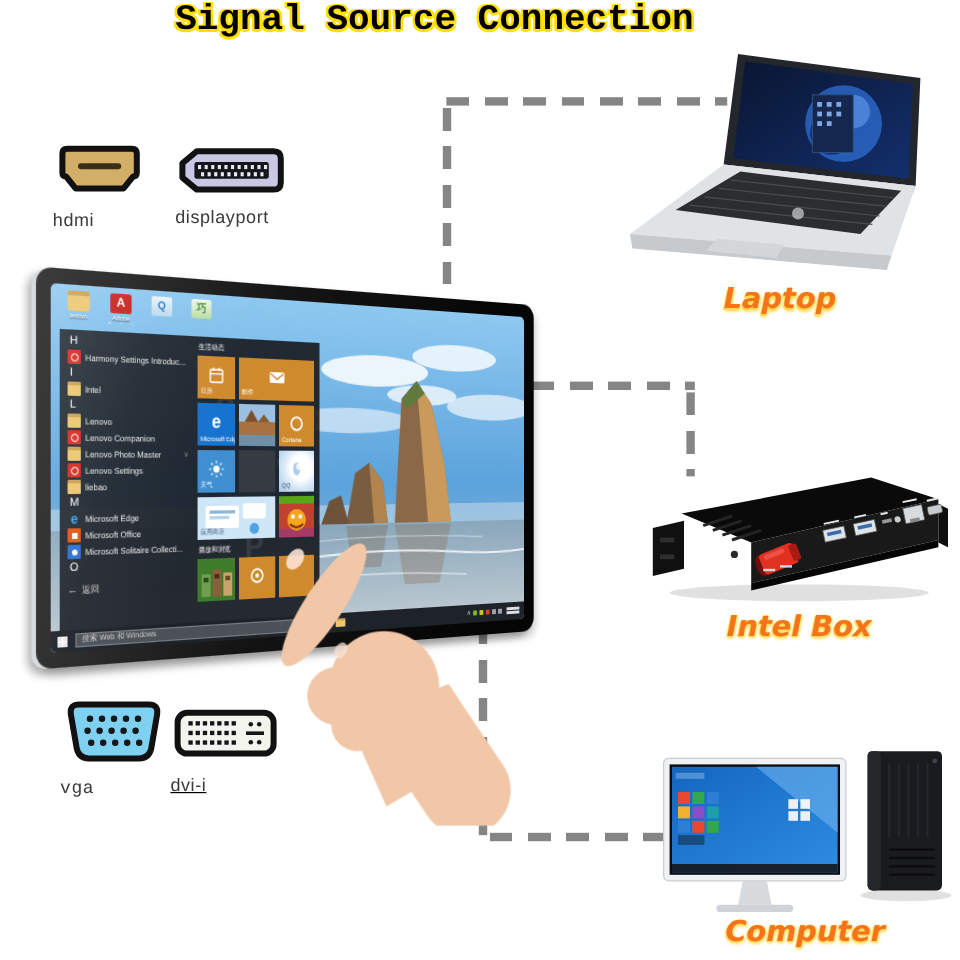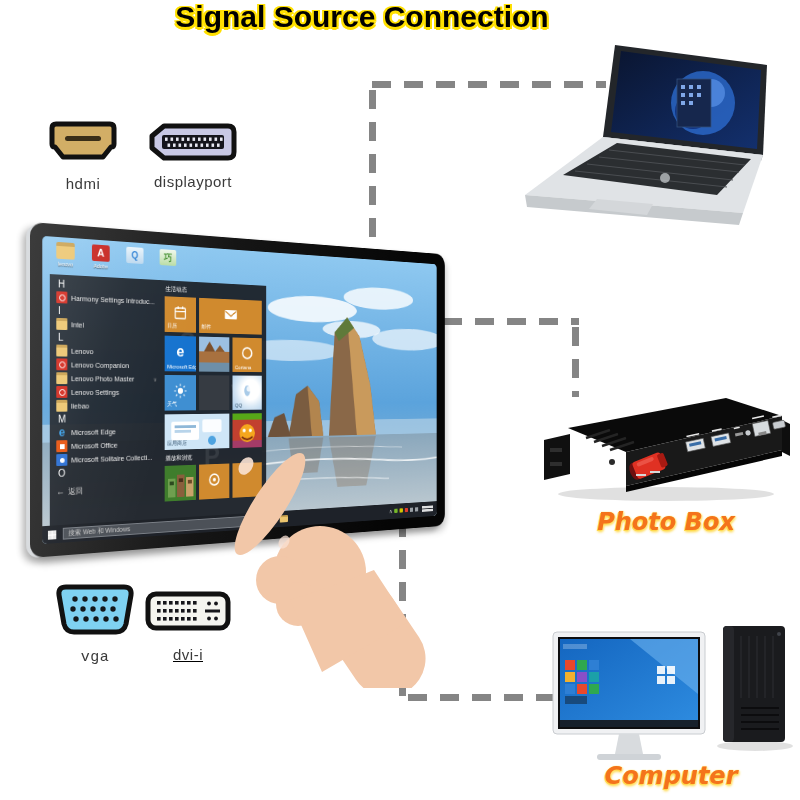--- a/index.html
+++ b/index.html
@@ -1,31 +1,31 @@
 <!DOCTYPE html>
 <html><head>
 <meta charset="utf-8">
 <style>
   html,body{margin:0;padding:0;background:#fff;}
   .canvas{position:relative;width:800px;height:800px;background:#ffffff;overflow:hidden;
           font-family:"Liberation Sans",sans-serif;}
 
   
   .title{position:absolute;left:362px;top:0px;transform:translateX(-50%);
-         font-family:Liberation Sans, sans-serif;
+         font-family:Liberation Mono, monospace;
          font-size:30px;font-weight:bold;color:#000;white-space:nowrap;letter-spacing:0px;
          text-shadow:-2px 2px 0 #ffe000,2px 2px 0 #ffe000,2px -1px 0 #ffe000,-2px -1px 0 #ffe000,0 3px 0 #ffe000;}
 
   
   .dash{position:absolute;z-index:1;}
   .dash.h{height:7px;background:repeating-linear-gradient(90deg,#858585 0 19px,transparent 19px 32px);}
   .dash.v{width:7px;background:repeating-linear-gradient(180deg,#858585 0 19px,transparent 19px 32px);}
 
   
-  .conn{position:absolute;text-align:center;z-index:1;}
+  .conn{position:absolute;z-index:1;}
   .conn svg{display:block;margin:0 auto;}
   .conn-label{margin-top:11px;font-size:15px;color:#3a3a3a;letter-spacing:0.5px;}
 
   
   .monitor{position:absolute;left:30px;top:222px;width:540px;height:336px;box-sizing:border-box;
            transform-origin:0 50%;transform:perspective(700px) rotateY(18deg);
            background:linear-gradient(100deg,#3c3c3c,#151515 40%,#050505 85%);
            border-radius:14px;padding:13px;z-index:2;
            box-shadow:-5px 1px 0 -1px #d9dcdf,-8px 5px 7px rgba(0,0,0,0.28),3px 6px 10px rgba(0,0,0,0.2);}
   .screen{position:relative;width:100%;height:100%;border-radius:5px;overflow:hidden;background:#2b4a66;}
@@ -549,20 +549,21 @@
       <g stroke="#4a4d51" stroke-width="1">
         <line x1="70" y1="136" x2="222" y2="152"></line>
           <line x1="82" y1="129" x2="228" y2="145"></line>
           <line x1="94" y1="122" x2="234" y2="137"></line>
           <line x1="104" y1="115" x2="240" y2="130"></line>
       </g>
       <polygon points="20,160 238,178 234,190 22,172" fill="#c6cacd"></polygon>
       <polygon points="92,164 148,169 142,180 84,174" fill="#d4d7da"></polygon>
       <circle cx="160" cy="143" r="5" fill="#cfd3d6" opacity="0.7"></circle>
     </svg>
+    <div class="device-label">Laptop</div>
   </div>
 
   <div class="device" style="left:540px;top:382px;width:252px;">
     <svg width="252" height="126" viewBox="0 0 252 126">
       <ellipse cx="126" cy="112" rx="108" ry="7" fill="#000" opacity="0.12"></ellipse>
       <polygon points="4,58 30,52 30,92 4,98" fill="#101010"></polygon>
       <rect x="10" y="66" width="12" height="4" fill="#2e2e2e"></rect>
       <rect x="10" y="80" width="12" height="4" fill="#2e2e2e"></rect>
       <polygon points="28,46 186,16 242,34 86,70" fill="#0a0a0a"></polygon>
       <g stroke="#242424" stroke-width="2.5">
@@ -597,21 +598,21 @@
             <rect x="196" y="52" width="6" height="1.6"></rect>
             <rect x="216" y="46" width="12" height="1.6"></rect>
             <rect x="236" y="49" width="9" height="1.6"></rect>
         </g>
       </g>
       <g fill="#d8d8d8">
         <rect x="96" y="92" width="10" height="2"></rect>
           <rect x="110" y="89" width="10" height="2"></rect>
       </g>
     </svg>
-    <div class="device-label">Photo Box</div>
+    <div class="device-label">Intel Box</div>
   </div>
 
   <div class="device" style="left:545px;top:622px;width:252px;">
     <svg width="252" height="140" viewBox="0 0 252 140">
       <defs>
         <linearGradient id="pcscr" x1="0" y1="0" x2="1" y2="1">
           <stop offset="0" stop-color="#1466c0"></stop>
             <stop offset="1" stop-color="#2e8ce0"></stop>
         </linearGradient>
       </defs>

